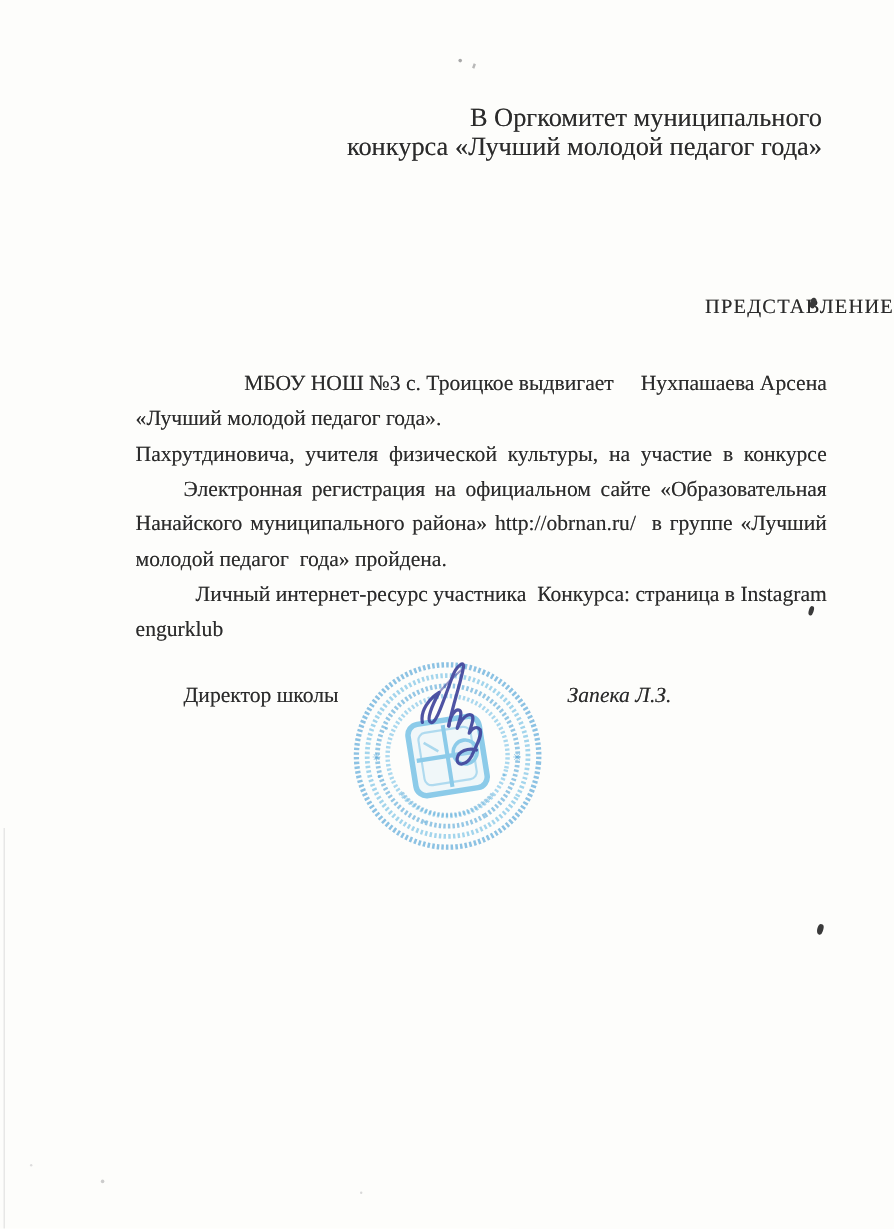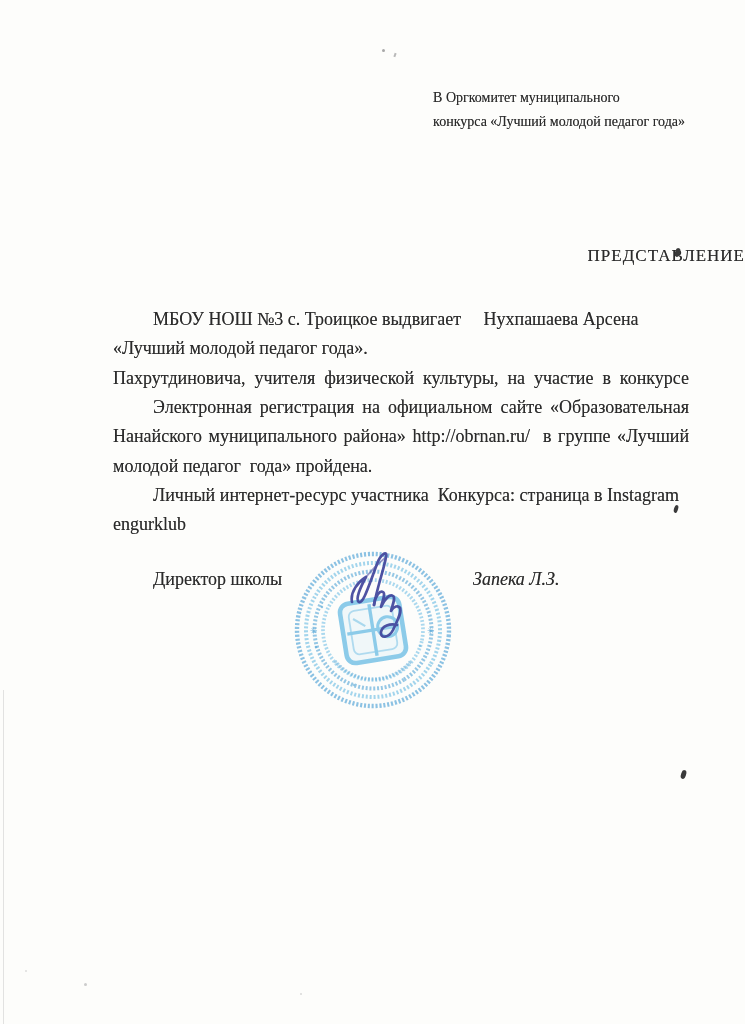--- a/index.html
+++ b/index.html
@@ -15,21 +15,22 @@
   }
   .page * { font-family: "Liberation Serif", serif; }
 
   
   .txt { text-shadow: 0 0 0.5px rgba(40,40,40,0.55); }
 
   .recipient {
     position: absolute;
     top: 86px;
     right: 60px;
-    font-size: 14px;
+    text-align: right;
+    font-size: 22px;
     line-height: 23.5px;
     white-space: nowrap;
   }
 
   .doc-title {
     position: absolute;
     top: 246px;
     left: 123px;
     width: 622px;
     text-align: right;
@@ -44,21 +45,21 @@
     left: 113px;
     width: 576px;
     font-size: 18px;
   }
   .ln {
     display: block;
     height: 29.35px;
     line-height: 29.35px;
     white-space: nowrap;
   }
-  .ln.indent { text-indent: 40px; }
+  .ln.indent { text-indent: 40px; text-align: right; }
   .ln.just { text-align: justify; text-align-last: justify; white-space: normal; overflow: hidden; }
   .url { text-underline-offset: 3px; }
 
   .sig-row {
     position: absolute;
     top: 566px;
     left: 113px;
     width: 576px;
     height: 26px;
     font-size: 18px;

